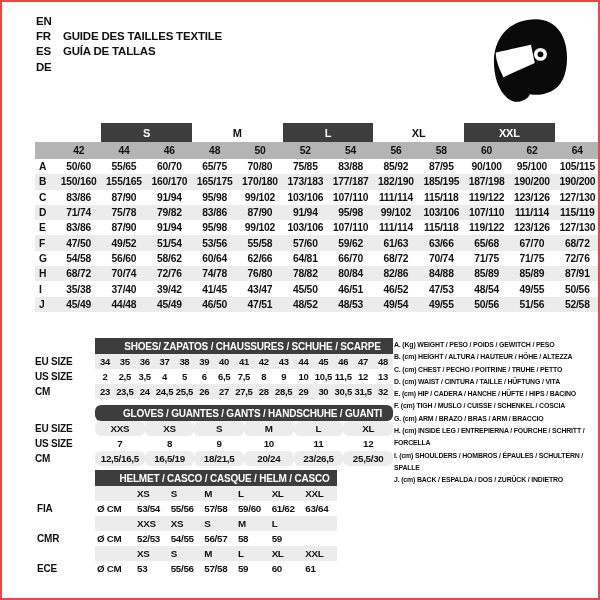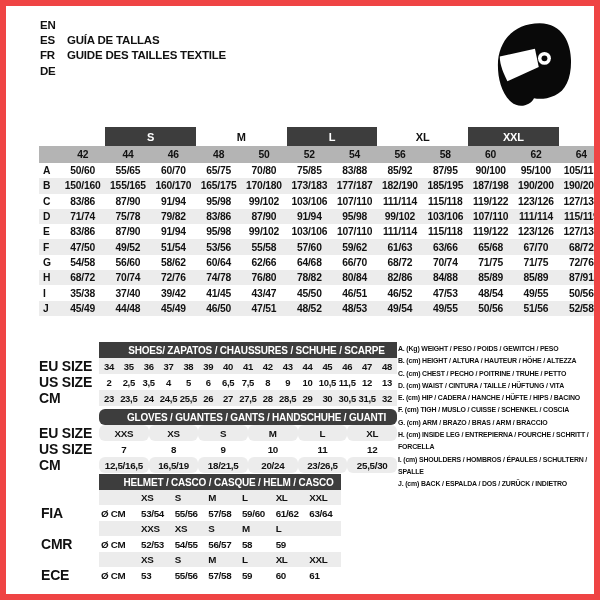--- a/index.html
+++ b/index.html
@@ -1,18 +1,18 @@
 <!DOCTYPE html>
 <html><head>
 <meta charset="utf-8">
 <style>
   html,body{margin:0;padding:0;background:#fff;}
   .page{
     position:relative;width:600px;height:600px;box-sizing:border-box;
-    background:#fff;border:6px solid #ef4444;overflow:hidden;
+    background:#fff;border:2px solid #ef4444;overflow:hidden;
     font-family:"Liberation Sans",sans-serif;font-weight:bold;color:#111;
   }
   
   .langs{position:absolute;left:34px;top:12px;font-size:11.5px;line-height:15.2px;letter-spacing:-0.2px;}
   .lang-row{display:flex;}
   .lang-code{width:27px;flex:0 0 27px;}
   
   .helmet-badge{position:absolute;left:490px;top:15px;width:76px;height:88px;}
   
   table{border-collapse:collapse;table-layout:fixed;}
@@ -22,21 +22,21 @@
   
   .main-table{position:absolute;left:33px;top:121px;width:565px;font-size:10.3px;letter-spacing:-0.2px;}
   .main-table td{text-align:center;height:15.3px;}
   .main-table .group-row td{height:19px;font-size:11px;}
   .main-table .num-row td{background:#b4b4b4;height:17px;}
   .main-table tr.stripe td{background:#ececec;}
   .main-table td.letter-cell{text-align:left;padding-left:4px;}
   
   .sub-table{position:absolute;left:33px;letter-spacing:-0.3px;}
   .sub-table td{height:15px;text-align:center;font-size:9.5px;}
-  .sub-table td.row-label{text-align:left;font-size:14px;letter-spacing:-0.2px;}
+  .sub-table td.row-label{text-align:left;font-size:10px;letter-spacing:-0.2px;}
   .sub-table .title-bar{text-align:center;padding-left:17px;font-size:10px;height:16px;letter-spacing:-0.2px;}
   .shoes-table{top:336px;width:358px;}
   .gloves-table{top:403px;width:358px;}
   .gloves-table td{font-size:9.8px;border-radius:6px;}
   .helmet-table{top:468px;width:302px;}
   .helmet-table td{text-align:left;padding-left:2px;font-size:9.8px;}
   
   .legend{position:absolute;left:392px;top:337px;width:208px;}
   .legend-inner{transform:scaleX(0.88);transform-origin:0 0;width:232px;
     font-size:7.9px;line-height:12.3px;letter-spacing:-0.2px;}
@@ -44,26 +44,26 @@
 </head>
 <body>
 
 <div class="page">
 
   <div class="langs">
       <div class="lang-row">
         <span class="lang-code">EN</span>
       </div>
       <div class="lang-row">
+        <span class="lang-code">FR</span>
+        <span class="lang-text">GUIDE DES TAILLES TEXTILE</span>
+      </div>
+      <div class="lang-row">
         <span class="lang-code">ES</span>
         <span class="lang-text">GUÍA DE TALLAS</span>
-      </div>
-      <div class="lang-row">
-        <span class="lang-code">FR</span>
-        <span class="lang-text">GUIDE DES TAILLES TEXTILE</span>
       </div>
       <div class="lang-row">
         <span class="lang-code">DE</span>
       </div>
     </div>
 
   <div class="helmet-badge">
     <svg viewBox="0 0 80 92" width="76" height="88" aria-hidden="true">
       <path fill="#090909" d="M46 2 C70 2 79 23 79 42 C79 61 73 73 62 78
                C53 82 46 82 40 81 C36 89 24 92 16 85
@@ -205,21 +205,21 @@
           <td>67/70</td>
           <td>68/72</td>
         </tr>
         <tr class="">
           <td class="letter-cell">G</td>
           <td>54/58</td>
           <td>56/60</td>
           <td>58/62</td>
           <td>60/64</td>
           <td>62/66</td>
-          <td>64/68</td>
+          <td>64/81</td>
           <td>66/70</td>
           <td>68/72</td>
           <td>70/74</td>
           <td>71/75</td>
           <td>71/75</td>
           <td>72/76</td>
         </tr>
         <tr class="stripe">
           <td class="letter-cell">H</td>
           <td>68/72</td>

